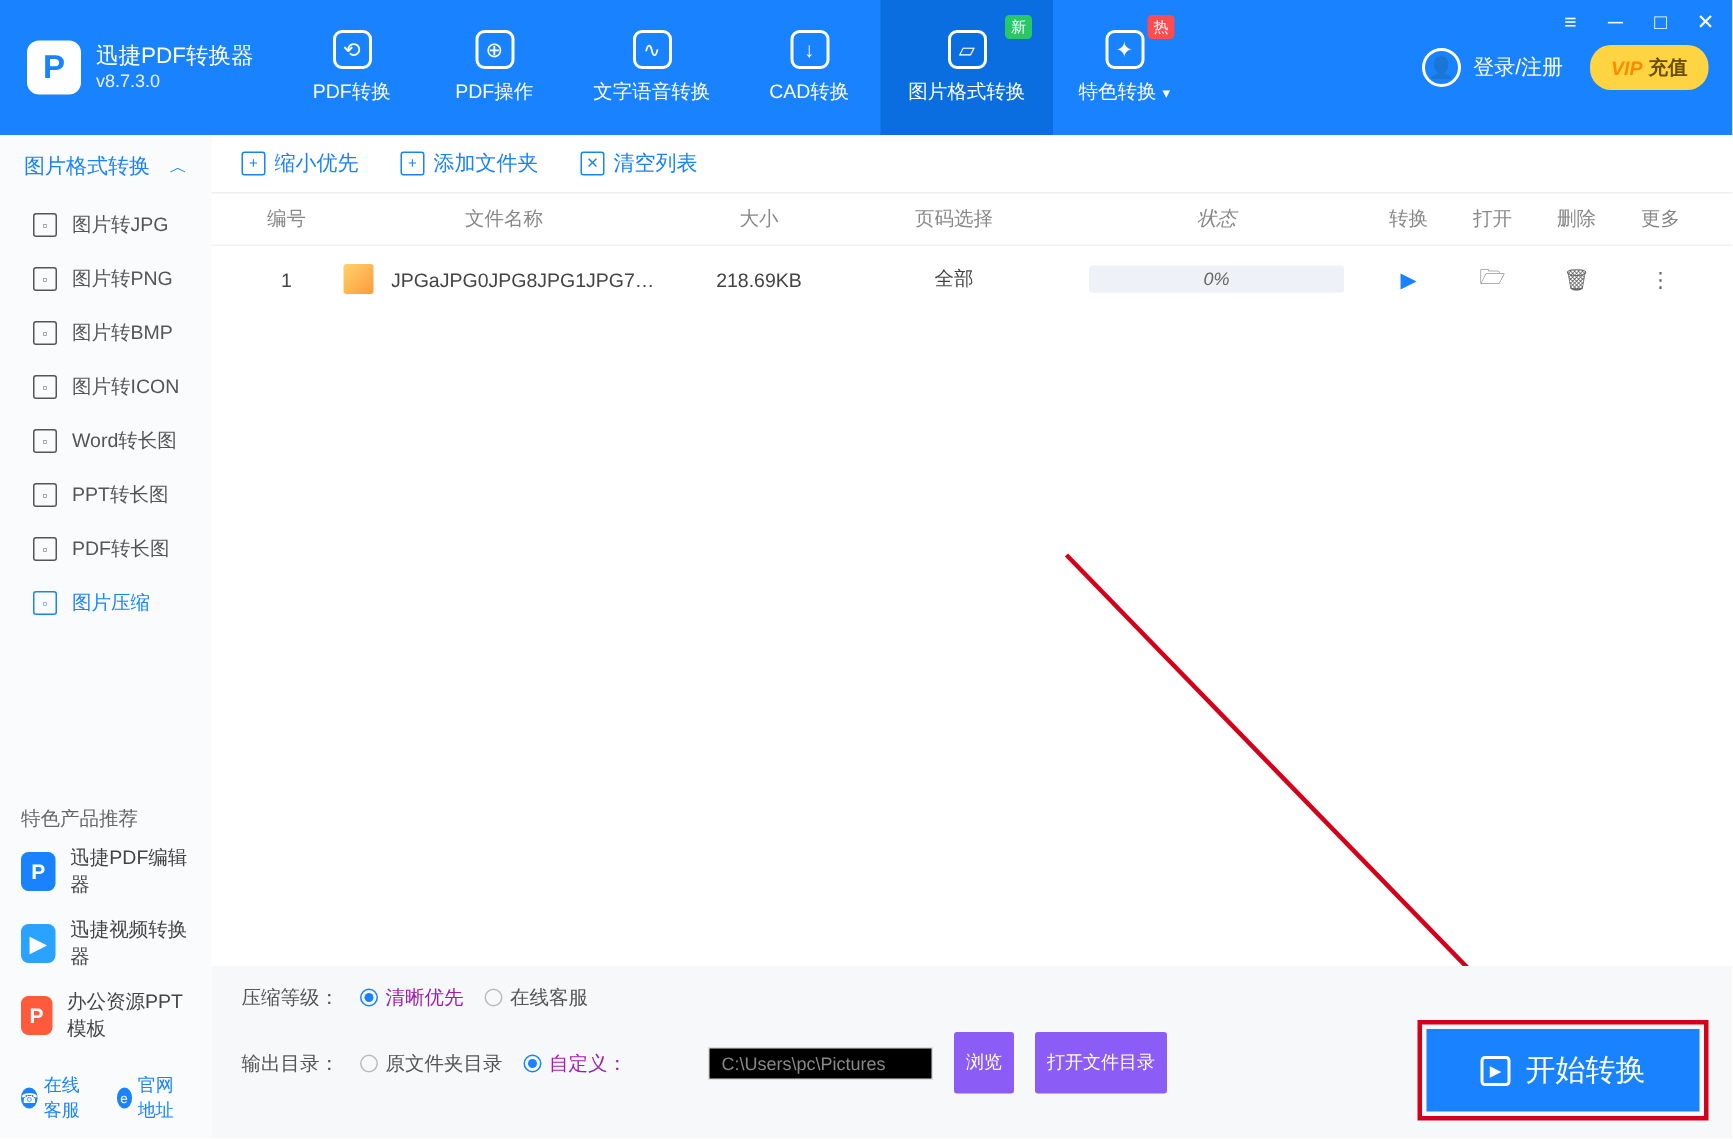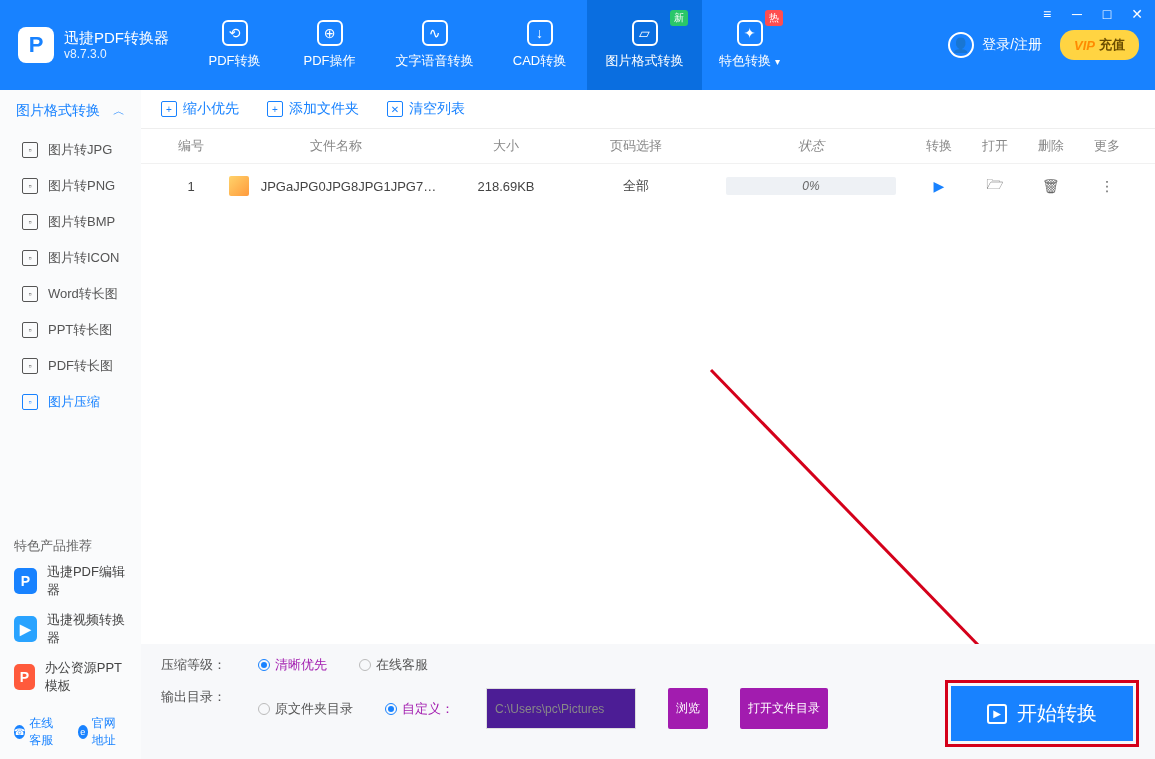--- a/index.html
+++ b/index.html
@@ -77,28 +77,28 @@
 .fname { display: inline-block; max-width: 180px; overflow: hidden; text-overflow: ellipsis; white-space: nowrap; vertical-align: middle; }
 .progress { height: 18px; background: #eef1f5; border-radius: 2px; width: 170px; margin: 0 auto; display: flex; align-items: center; justify-content: center; font-size: 12px; color: #666; }
 .act-ico { cursor: pointer; color: #666; font-size: 14px; display: inline-block; }
 .play { color: #1882ff; }
 
 
 .arrow-svg { position: absolute; top: 270px; left: 560px; pointer-events: none; }
 
 
 .bottom { background: #f7f8fa; padding: 12px 20px 16px; font-size: 13px; color: #555; position: relative; }
-.row { display: flex; gap: 32px; margin-bottom: 14px; }
+.row { display: flex; align-items: center; gap: 14px; margin-bottom: 14px; }
 .radio { display: inline-flex; align-items: center; gap: 5px; cursor: pointer; }
 .rdot { width: 12px; height: 12px; border: 1.5px solid #bbb; border-radius: 50%; display: inline-block; position: relative; }
 .radio.checked .rdot { border-color: #1882ff; }
 .radio.checked .rdot::after { content: ""; position: absolute; inset: 2px; background: #1882ff; border-radius: 50%; }
 .radio.checked { color: #a21caf; }
-.path-input { border: 1px solid #ddd; background: #4c1d95; padding: 3px 8px; font-size: 12px; color: #888; width: 150px; }
-.mini-btn { background: #a21caf; color: #fff; font-size: 12px; padding: 12px 8px; border-radius: 2px; cursor: pointer; font-family: Liberation Mono, monospace; }
+.path-input { border: 1px solid #ddd; background: #000000; padding: 3px 8px; font-size: 12px; color: #888; width: 150px; margin-left: 40px; }
+.mini-btn { background: #8b5cf6; color: #fff; font-size: 12px; padding: 12px 8px; border-radius: 2px; cursor: pointer; font-family: Liberation Mono, monospace; }
 
 .start-wrap { position: absolute; right: 16px; bottom: 12px; border: 3px solid #d4001a; padding: 3px; }
 .start-btn { background: #1882ff; color: #fff; font-size: 20px; padding: 14px 36px; display: flex; align-items: center; gap: 10px; cursor: pointer; }
 .start-btn .pico { width: 20px; height: 20px; border: 2px solid #fff; border-radius: 3px; display: flex; align-items: center; justify-content: center; font-size: 10px; }
 </style>
 </head>
 <body>
 
 <div class="app">
 

